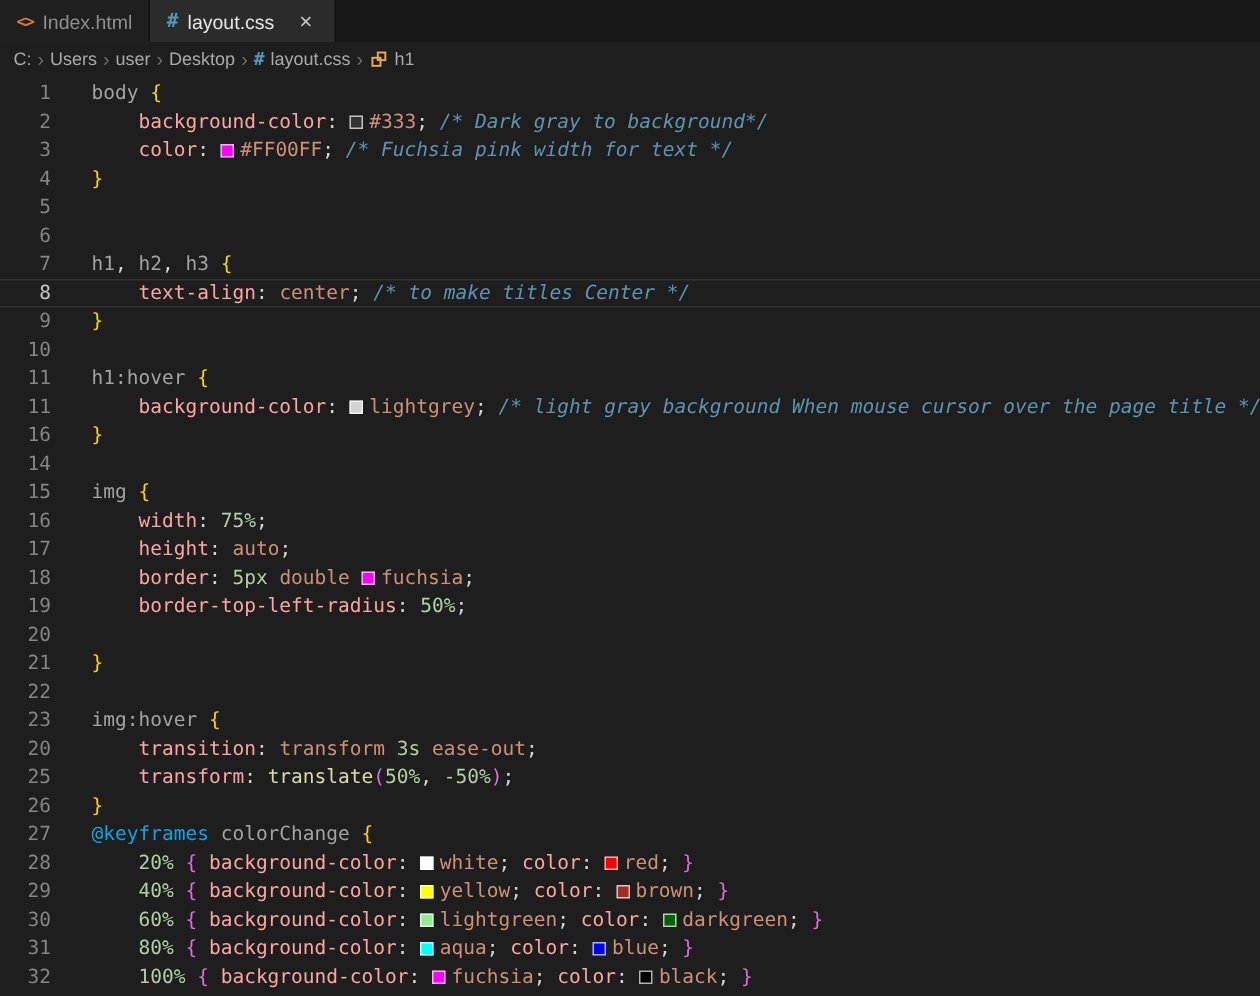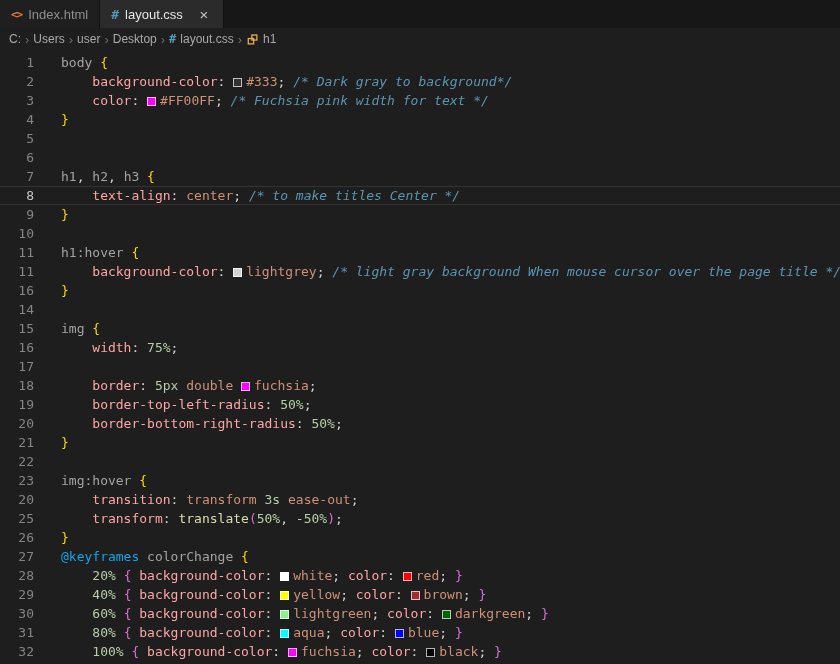--- a/index.html
+++ b/index.html
@@ -177,32 +177,32 @@
       <div class="row">
         <div class="ln">15</div>
         <div class="code"><span class="tk-sel">img</span><span class="tk-pun"> </span><span class="tk-b1">{</span></div>
       </div>
       <div class="row">
         <div class="ln">16</div>
         <div class="code"><span class="tk-pun">    </span><span class="tk-prop">width</span><span class="tk-pun">: </span><span class="tk-num">75%</span><span class="tk-pun">;</span></div>
       </div>
       <div class="row">
         <div class="ln">17</div>
+        <div class="code"><span class="tk-pun">    </span><span class="tk-prop">height</span><span class="tk-pun">: </span><span class="tk-val">auto</span><span class="tk-pun">;</span></div>
       </div>
       <div class="row">
         <div class="ln">18</div>
         <div class="code"><span class="tk-pun">    </span><span class="tk-prop">border</span><span class="tk-pun">: </span><span class="tk-num">5px</span><span class="tk-pun"> </span><span class="tk-val">double</span><span class="tk-pun"> </span><span class="sw" style="background: rgb(255, 0, 255);"></span><span class="tk-val">fuchsia</span><span class="tk-pun">;</span></div>
       </div>
       <div class="row">
         <div class="ln">19</div>
         <div class="code"><span class="tk-pun">    </span><span class="tk-prop">border-top-left-radius</span><span class="tk-pun">: </span><span class="tk-num">50%</span><span class="tk-pun">;</span></div>
       </div>
       <div class="row">
         <div class="ln">20</div>
-        <div class="code"><span class="tk-pun">    </span><span class="tk-prop">border-bottom-right-radius</span><span class="tk-pun">: </span><span class="tk-num">50%</span><span class="tk-pun">;</span></div>
       </div>
       <div class="row">
         <div class="ln">21</div>
         <div class="code"><span class="tk-b1">}</span></div>
       </div>
       <div class="row">
         <div class="ln">22</div>
         <div class="code"></div>
       </div>
       <div class="row">

